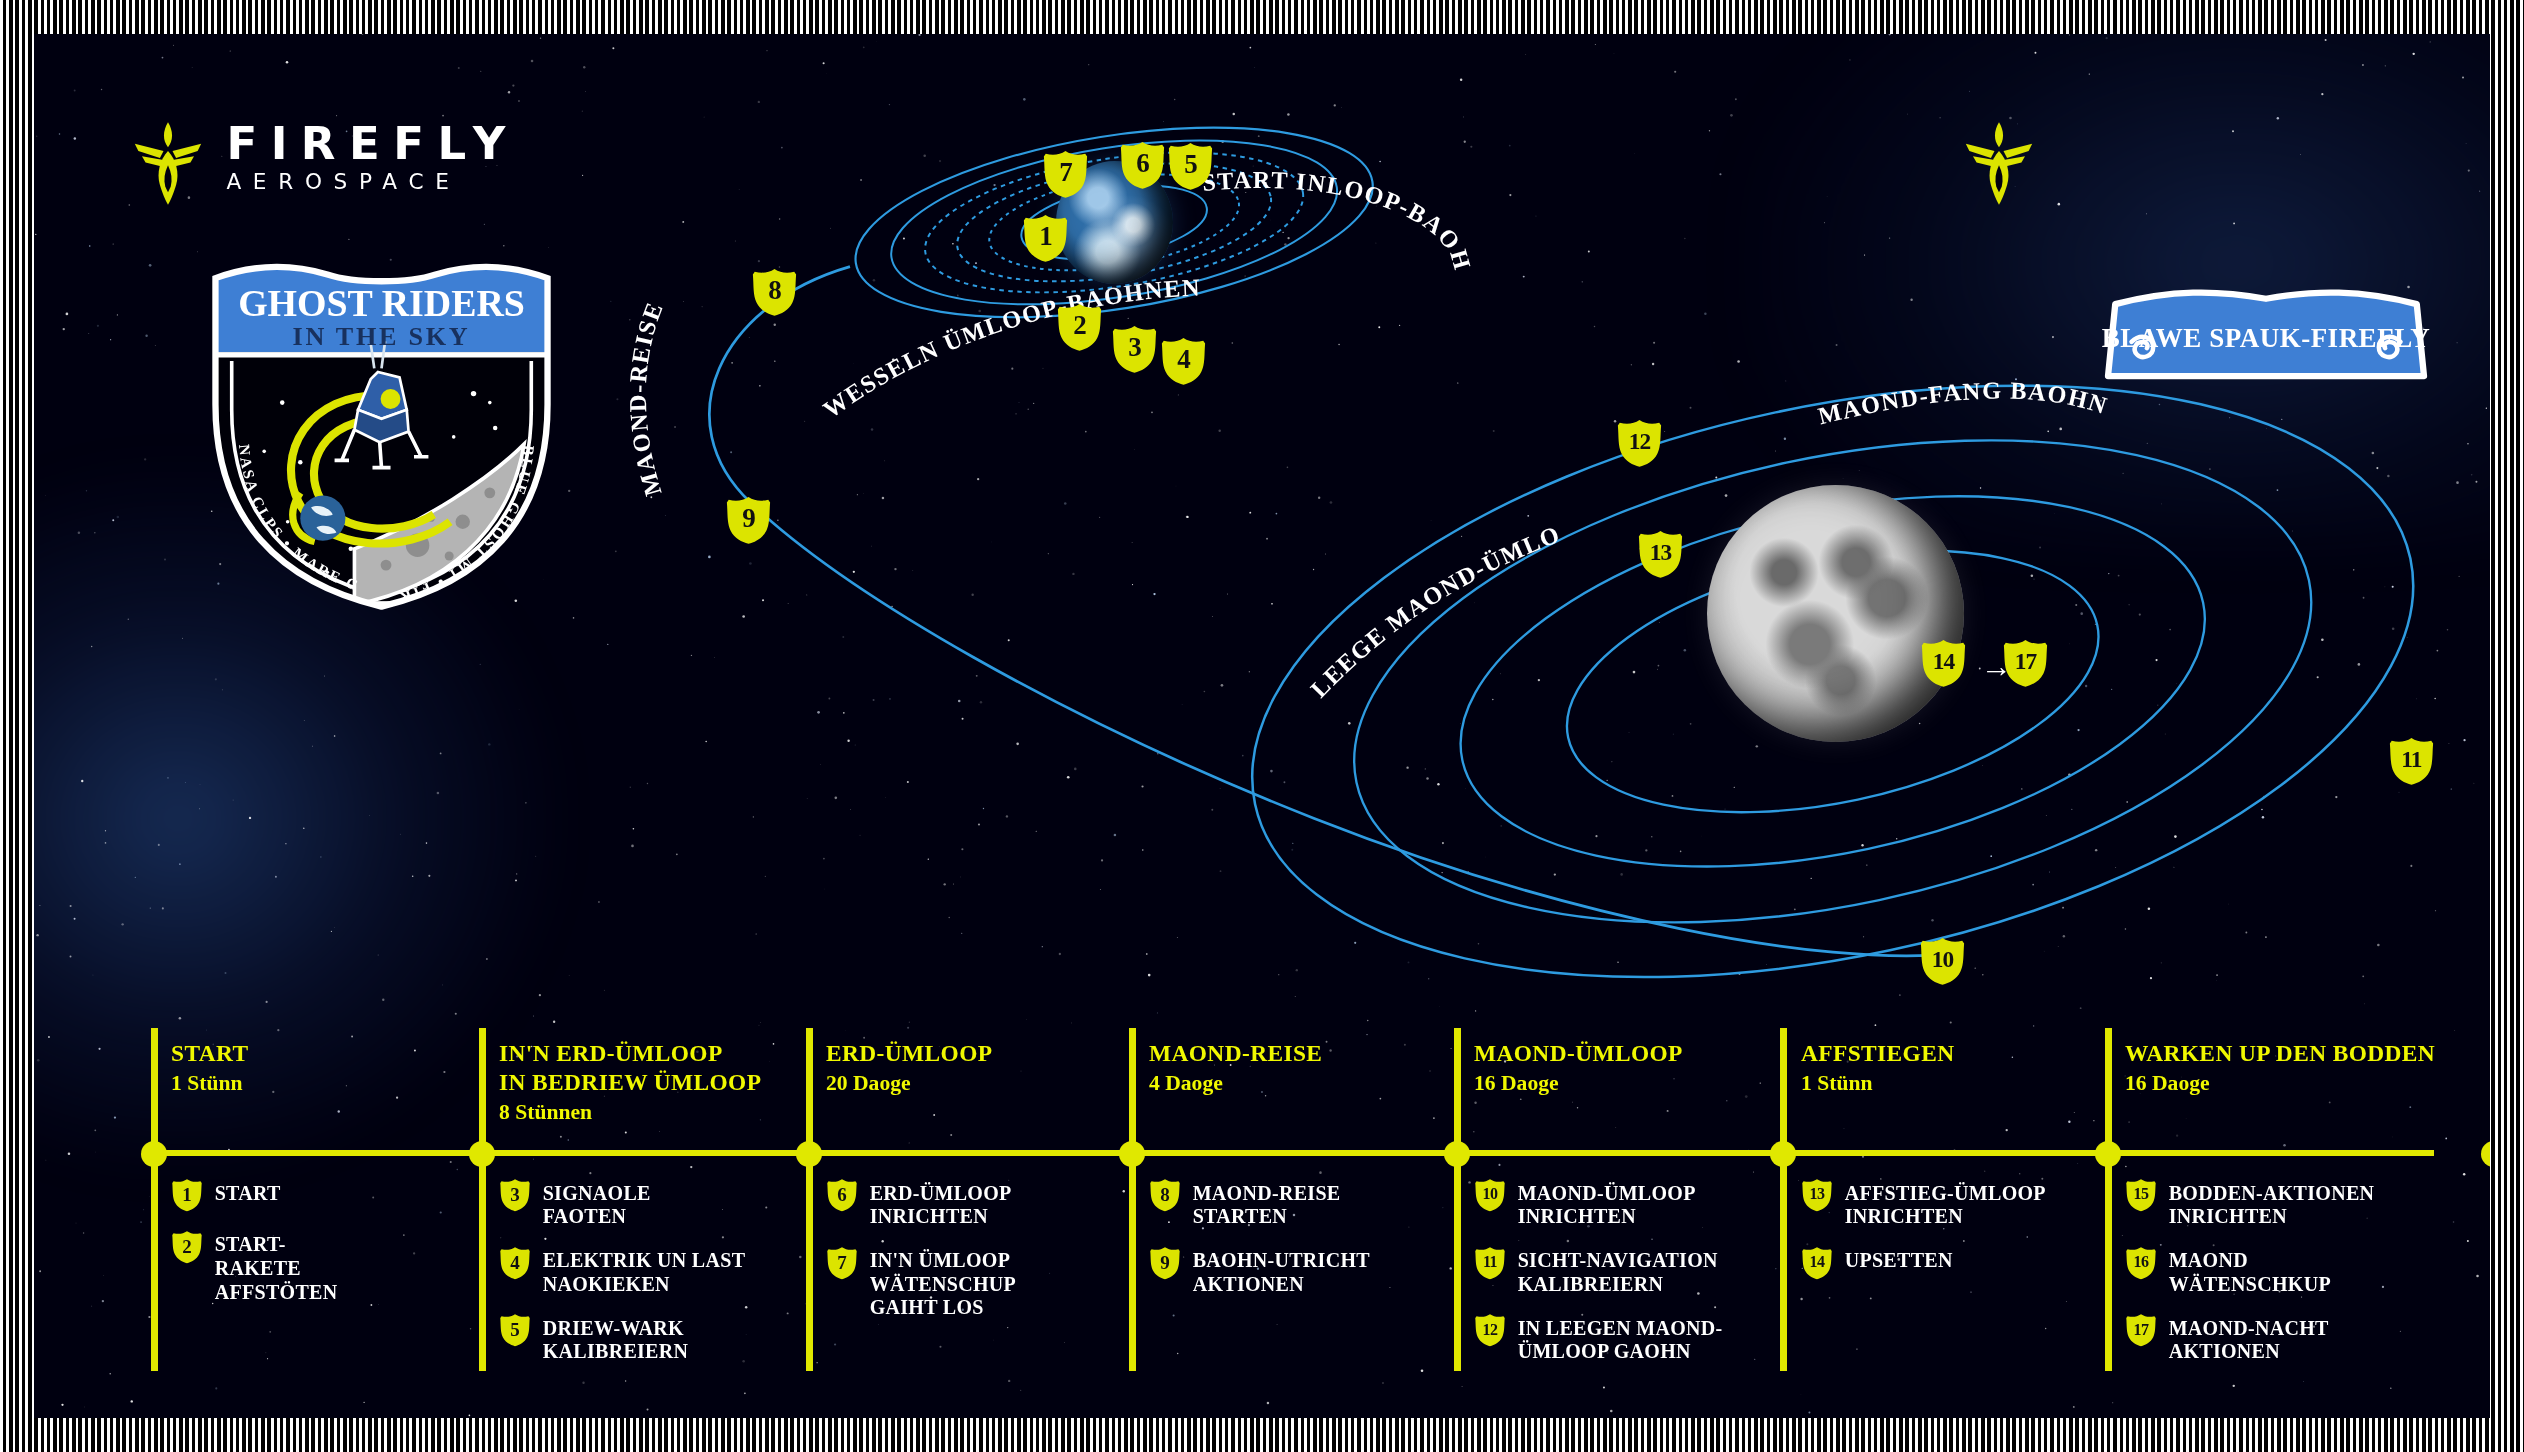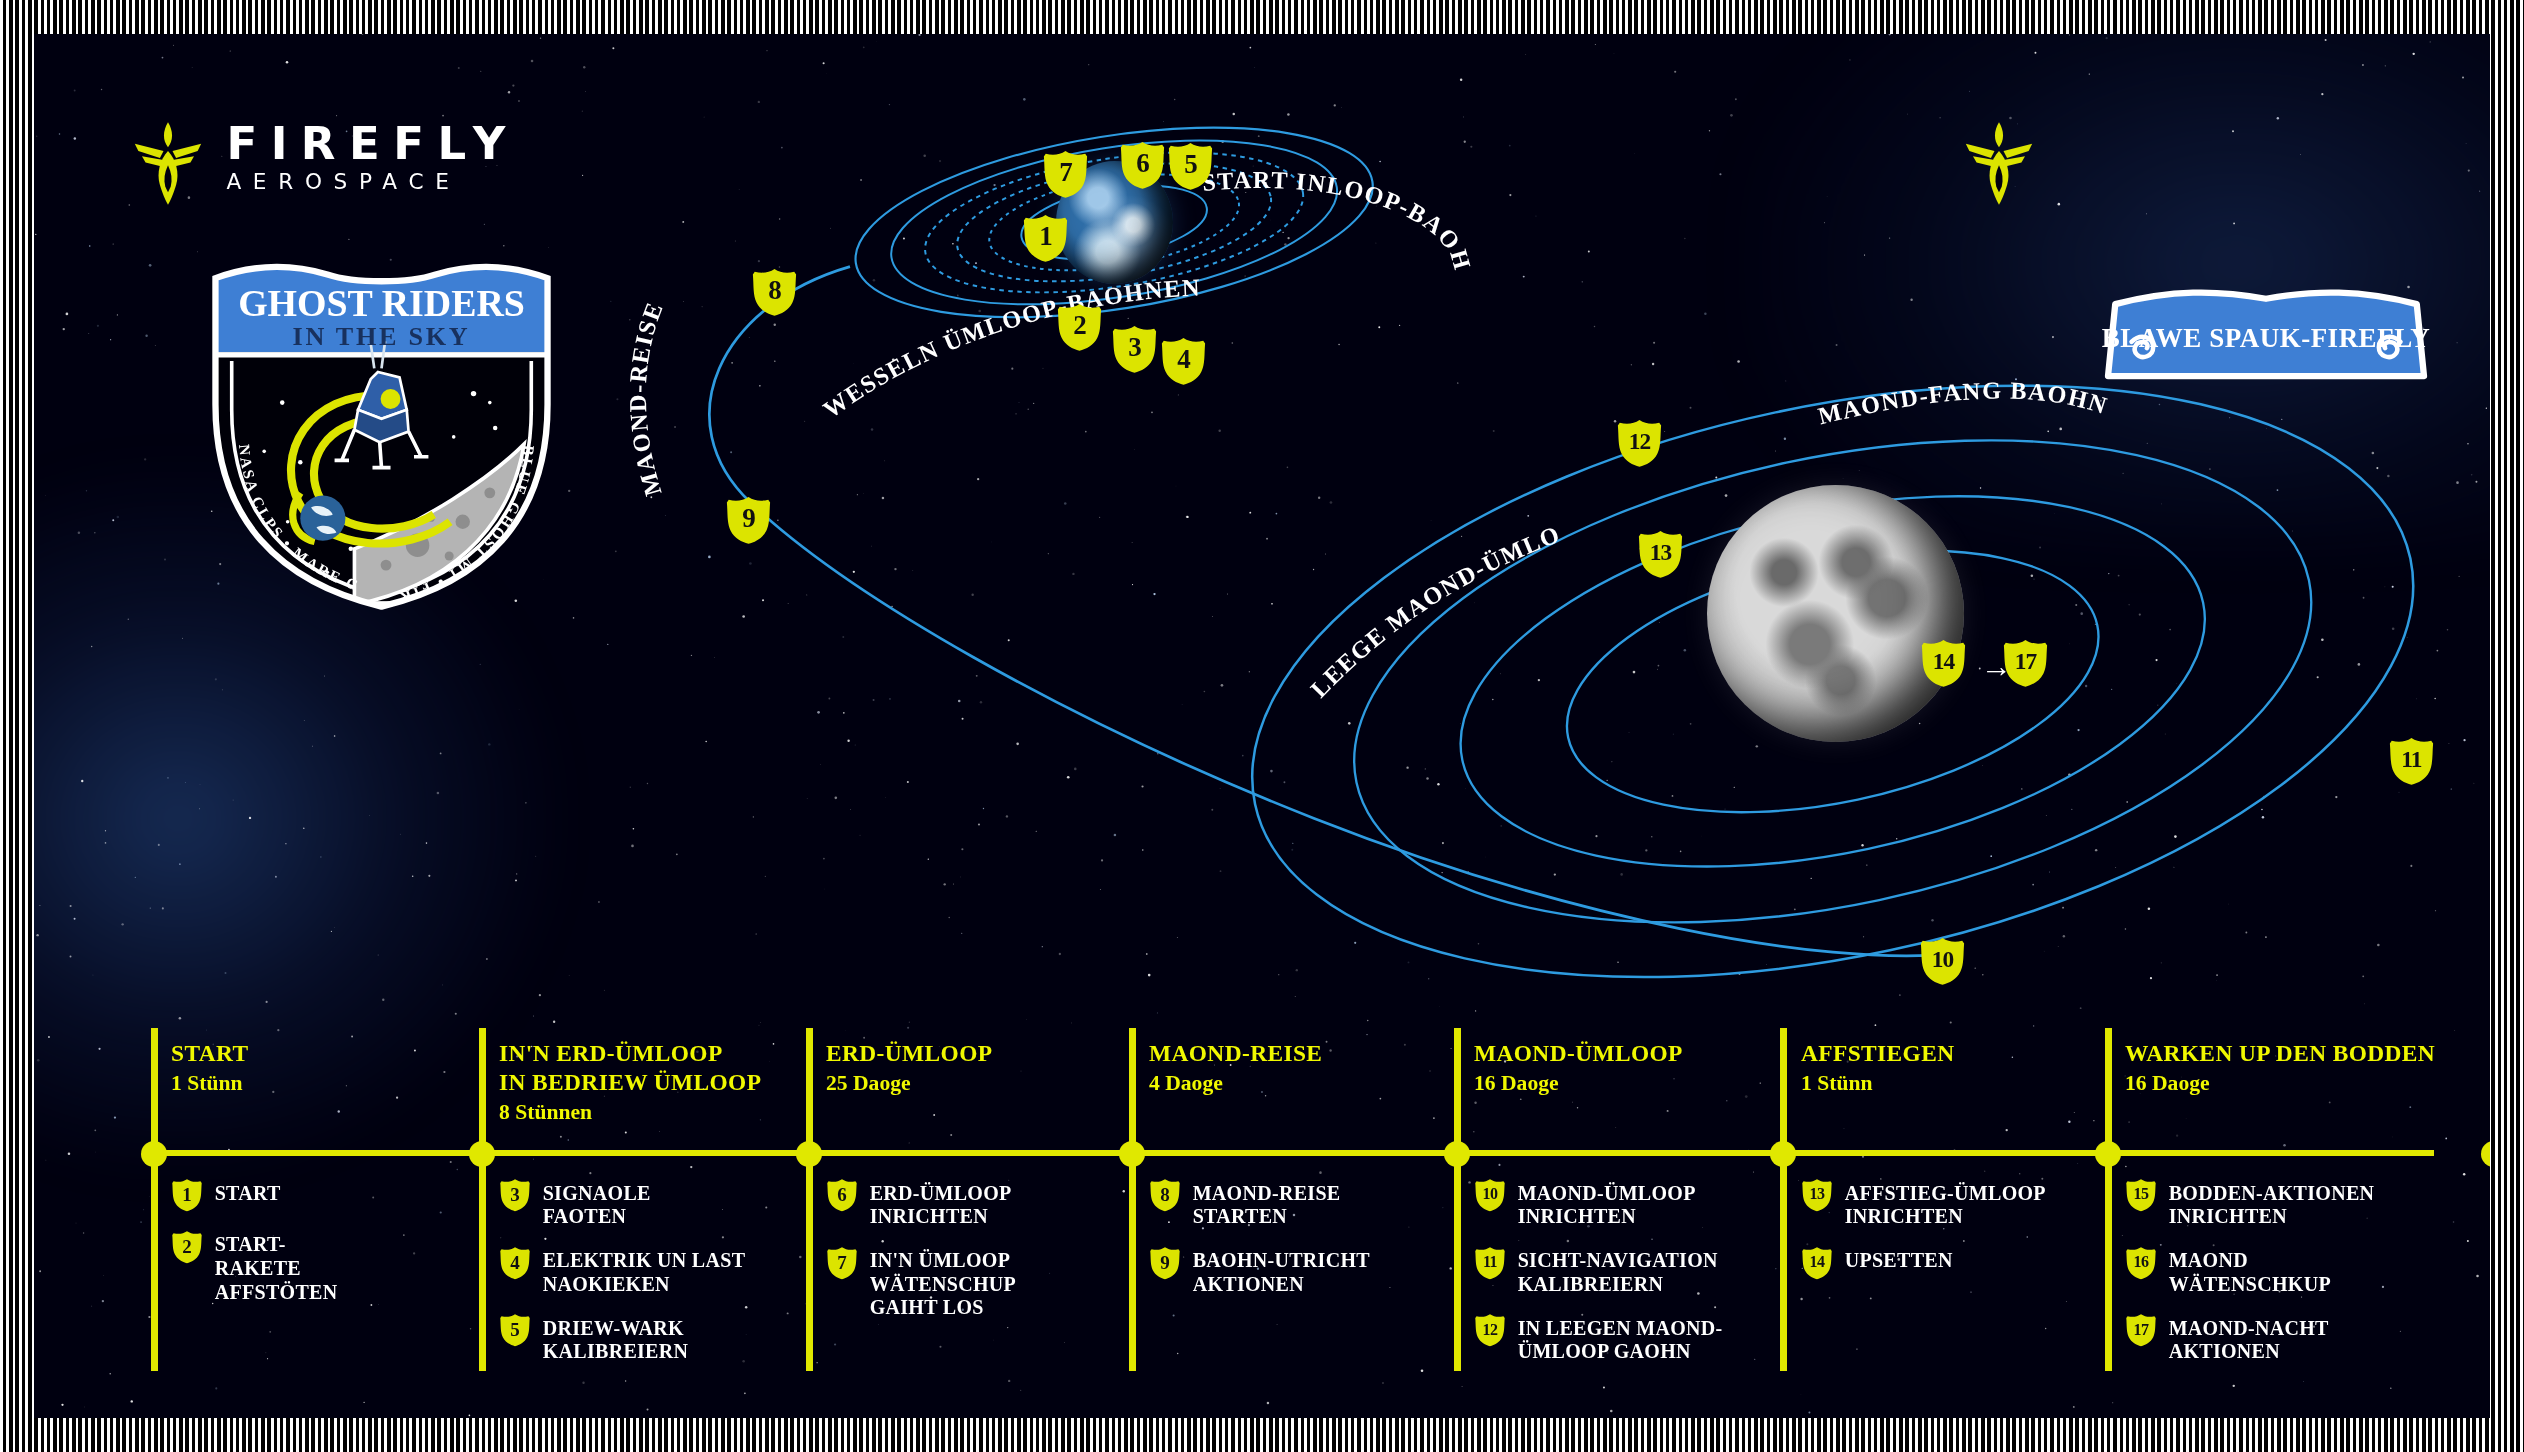--- a/index.html
+++ b/index.html
@@ -1419,21 +1419,21 @@
                 <span class="sh-num">5</span>
               </span>
               <span class="lbl">DRIEW-WARK<br>KALIBREIERN</span>
             </div>
           </div>
           <div class="tl-tick up" style="left:775px"></div>
           <div class="tl-tick down" style="left:775px"></div>
           <div class="tl-node" style="left:775px"></div>
           <div class="tl-head" style="left:792px">
             <div class="h-title">ERD-ÜMLOOP</div>
-            <div class="h-dur">25 Daoge</div>
+            <div class="h-dur">20 Daoge</div>
           </div>
           <div class="tl-items" style="left:792px">
             <div class="tl-item">
               <span class="mini">
                 <svg class="sh-bg" viewBox="0 0 100 108">
                   <path d="M50 4 C 62 12 76 14 92 10 L96 16 C 94 40 96 60 88 76 C 80 92 64 100 50 104 C 36 100 20 92 12 76 C 4 60 6 40 4 16 L8 10 C 24 14 38 12 50 4 Z" fill="#DCE400"></path>
                 </svg>
                 <span class="sh-num">6</span>
               </span>
               <span class="lbl">ERD-ÜMLOOP<br>INRICHTEN</span>

